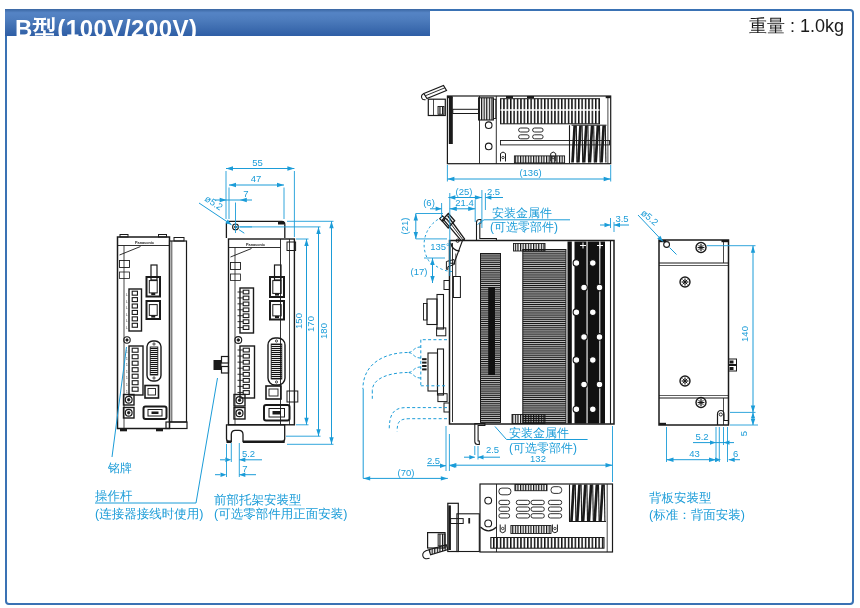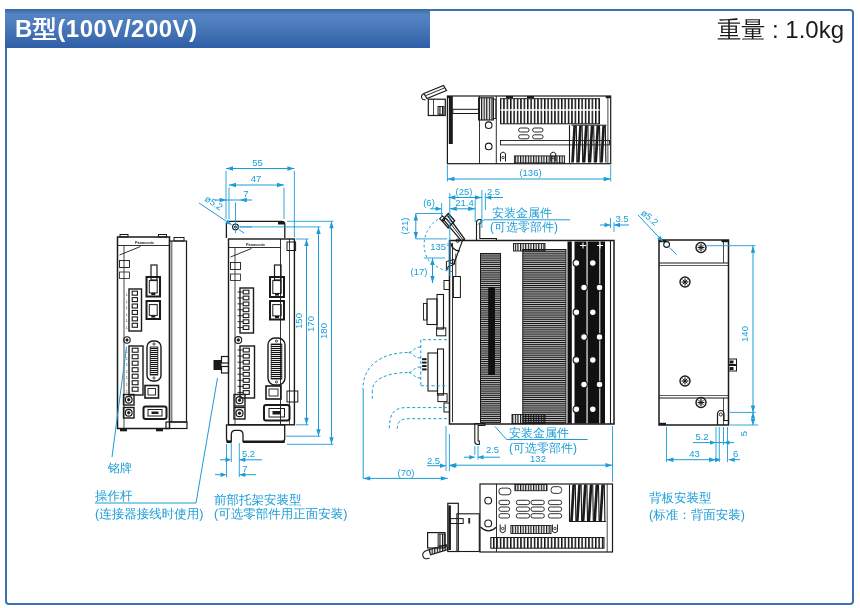--- a/index.html
+++ b/index.html
@@ -1,17 +1,17 @@
 <!DOCTYPE html>
 <html><head><meta charset="utf-8"><style>
 html,body{margin:0;padding:0;width:860px;height:608px;background:#fff;overflow:hidden;}
 #box{position:absolute;left:5px;top:9px;width:845px;height:592px;border:2px solid #3a72b4;border-radius:4px;background:#fff;}
-#banner{position:absolute;left:5px;top:9px;width:425px;height:39px;background:linear-gradient(180deg,#3a66a2 0%,#5584c5 14%,#4d7cbd 40%,#3e6db0 70%,#2e5ea6 100%);z-index:3;}
+#banner{position:absolute;left:5px;top:9px;width:425px;height:27px;background:linear-gradient(180deg,#3a66a2 0%,#5584c5 14%,#4d7cbd 40%,#3e6db0 70%,#2e5ea6 100%);z-index:3;}
 #banner span{position:absolute;left:10px;top:3.5px;font-family:"Liberation Sans",sans-serif;font-weight:bold;font-size:24px;color:#fff;letter-spacing:0.5px;}
-#weight{position:absolute;right:16px;top:14px;font-family:"Liberation Sans",sans-serif;font-size:24px;color:#1a1a1a;z-index:3;}
+#weight{position:absolute;right:16px;top:14px;font-family:"Liberation Sans",sans-serif;font-size:18px;color:#1a1a1a;z-index:3;}
 #drawing{position:absolute;left:0;top:0;z-index:2;}
 </style></head>
 <body>
 <div id="box"></div>
 <div id="banner">
     <span>B型(100V/200V)</span>
   </div>
 <div id="weight">重量 : 1.0kg</div>
 <div id="drawing"><svg width="860" height="608" viewBox="0 0 860 608">
       <defs>

